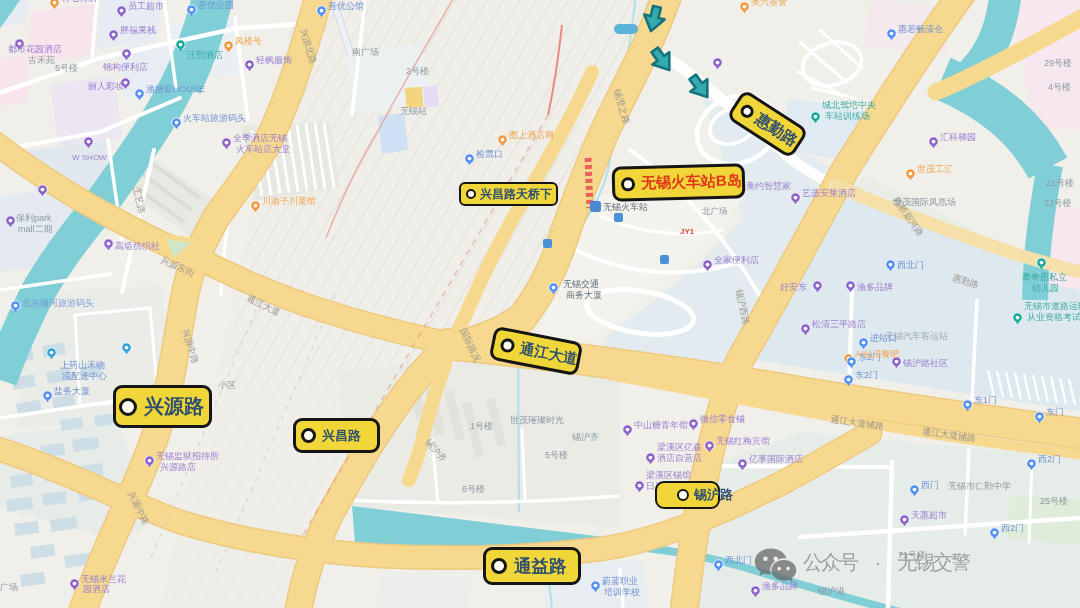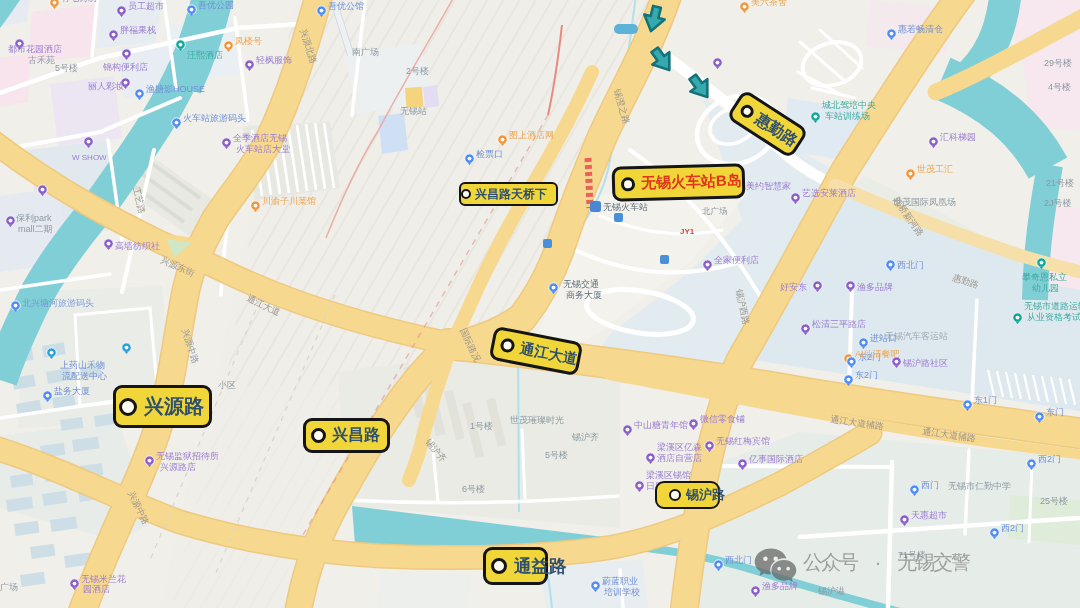--- a/index.html
+++ b/index.html
@@ -510,33 +510,33 @@
 
 <path d="M-4,-12.5 L4,-12.5 L4,-2 L10.5,-2 L0,12.5 L-10.5,-2 L-4,-2 Z" transform="translate(700,87) rotate(-36)"></path>
 </g>
 </svg>
 
 
 
 <div class="callout" style="left:113px;top:385px;width:99px;height:43px;font-size:20px;padding-left:3px">
 <span class="dot" style="width:18px;height:18px;margin-right:7px"></span>兴源路</div>
 
-<div class="callout" style="left:303px;top:418px;width:87px;height:35px;font-size:16px;padding-left:5px">
+<div class="callout" style="left:293px;top:418px;width:87px;height:35px;font-size:13px;padding-left:5px">
 <span class="dot" style="width:15px;height:15px;margin-right:6px"></span>兴昌路</div>
 
 <div class="callout" style="left:491px;top:334px;width:90px;height:34px;font-size:14.5px;padding-left:6px;transform:rotate(11deg)">
 <span class="dot" style="width:14px;height:14px;margin-right:6px"></span>通江大道</div>
 
-<div class="callout" style="left:483px;top:547px;width:65px;height:38px;font-size:17.5px;padding-left:5px">
+<div class="callout" style="left:483px;top:547px;width:98px;height:38px;font-size:17.5px;padding-left:5px">
 <span class="dot" style="width:16px;height:16px;margin-right:7px"></span>通益路</div>
 
-<div class="callout" style="left:655px;top:481px;width:65px;height:28px;font-size:13px;padding-left:12px;border-width:2.5px">
+<div class="callout" style="left:655px;top:481px;width:65px;height:28px;font-size:13px;padding-left:20px;border-width:2.5px">
 <span class="dot" style="width:12px;height:12px;margin-right:5px;border-width:2.5px"></span>锡沪路</div>
 
-<div class="callout" style="left:459px;top:182px;width:99px;height:24px;font-size:12px;border-width:2.5px;border-radius:6px">
+<div class="callout" style="left:459px;top:182px;width:99px;height:24px;font-size:12px;padding-left:5px;border-width:2.5px;border-radius:6px">
 <span class="dot" style="width:10px;height:10px;margin-right:4px;border-width:2.5px"></span>兴昌路天桥下</div>
 
 <div class="callout" style="left:612px;top:165px;width:133px;height:35px;font-size:15px;padding-left:6px;color:#e2351b;transform:rotate(-1.5deg)">
 <span class="dot" style="width:14px;height:14px;margin-right:6px"></span>无锡火车站B岛</div>
 
 <div class="callout" style="left:729px;top:107px;width:77px;height:34px;font-size:15.5px;padding-left:5px;transform:rotate(33deg)">
 <span class="dot" style="width:13px;height:13px;margin-right:5px"></span>惠勤路</div>
 
 
 <svg style="position:absolute;left:753px;top:546px" width="48" height="41" viewBox="0 0 56 46">

